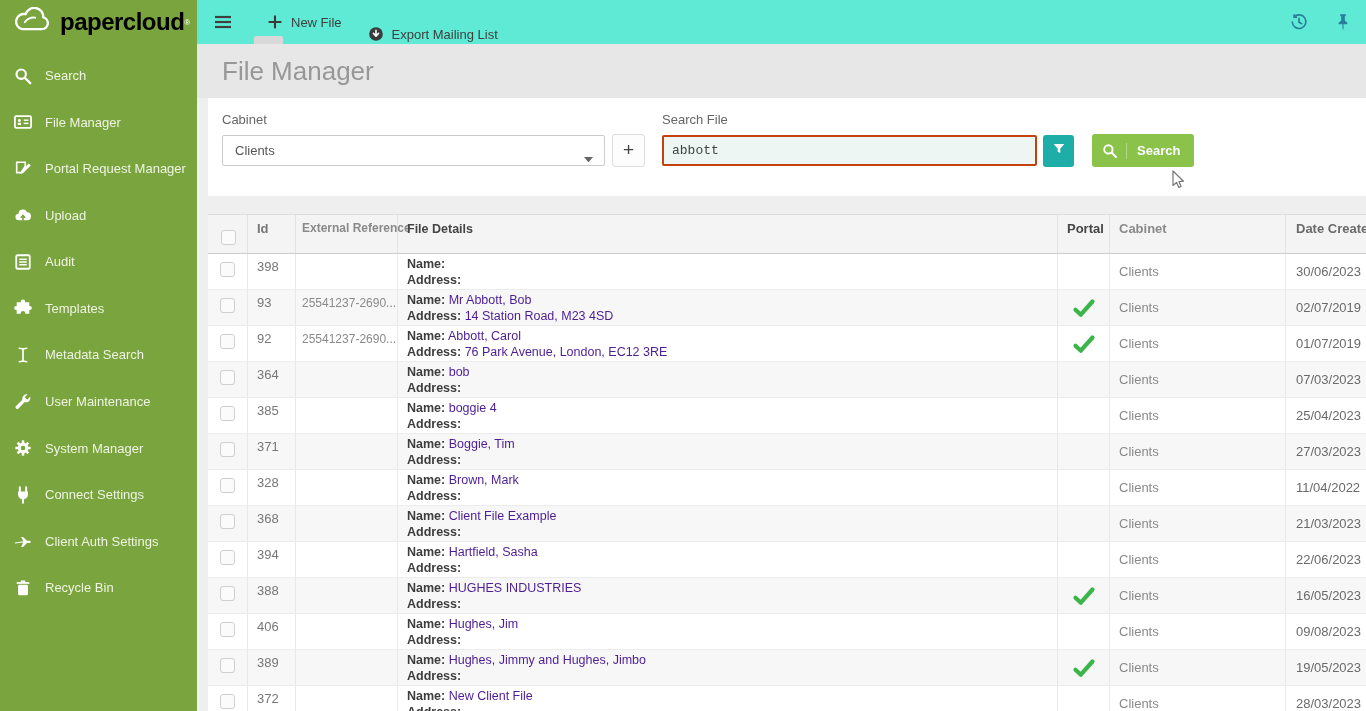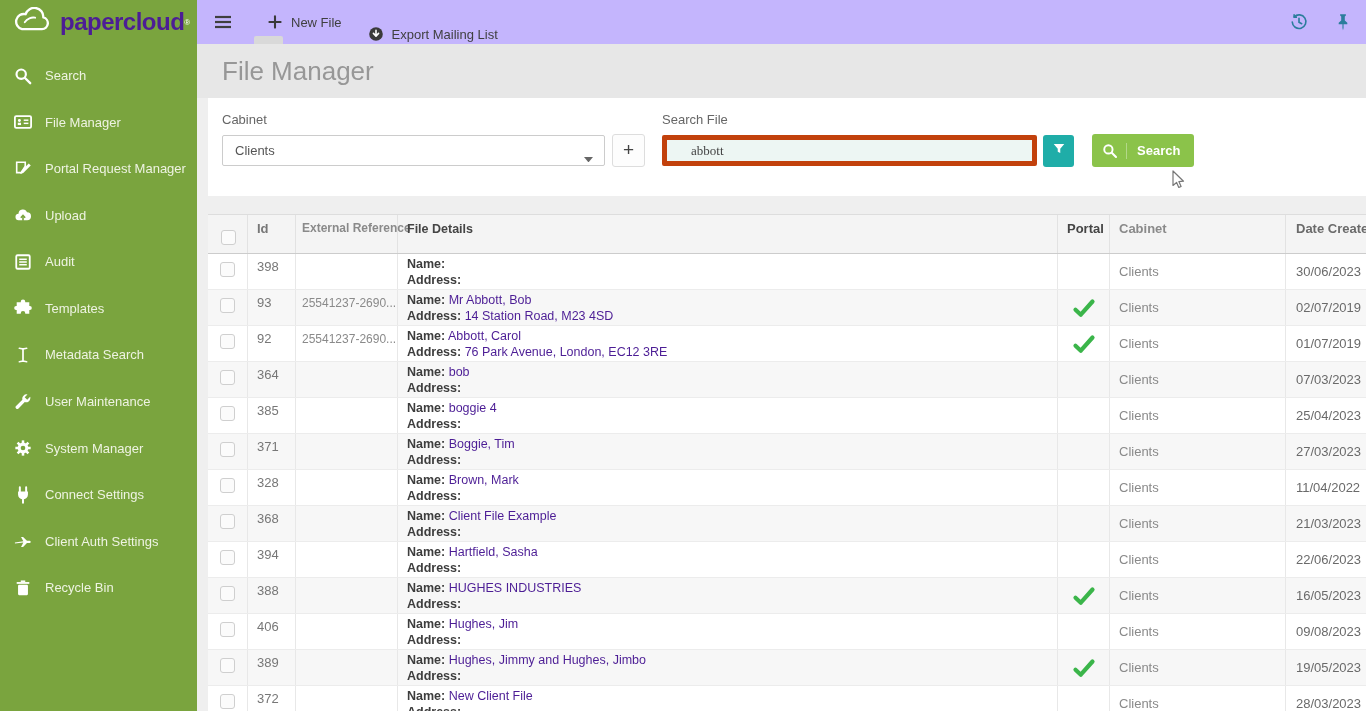--- a/index.html
+++ b/index.html
@@ -3,32 +3,32 @@
 <meta charset="utf-8">
 <style>
   * { box-sizing: border-box; margin: 0; padding: 0; }
   html,body { width:1366px; height:711px; overflow:hidden; background:#efefef;
               font-family:"Liberation Sans", sans-serif; }
 
   
   .sidebar { position:fixed; left:0; top:0; bottom:0; width:197px; background:#7aa43e; z-index:10; }
   .brand { height:44px; display:flex; align-items:center; padding-left:12px; }
   .brand svg { width:40px; height:26px; }
-  .brand-name { color:#4c1d95; font-size:24px; font-weight:bold; letter-spacing:-.5px; margin-left:8px; }
+  .brand-name { color:#000000; font-size:24px; font-weight:bold; letter-spacing:-.5px; margin-left:8px; }
   .brand-reg { color:#fff; font-size:8px; vertical-align:top; }
   .menu { padding-top:8px; }
   .menu-item { display:block; padding:13px 8px 13px 14px; color:#eef3e2; font-size:13px; line-height:20px; cursor:pointer; }
   .mi-icon { display:inline-block; width:18px; height:18px; margin-right:13px; vertical-align:middle; color:#fff; }
   .mi-icon svg { width:18px; height:18px; display:block; }
   .mi-label { vertical-align:middle; }
 
   
   .main { margin-left:197px; position:relative; }
 
-  .topbar { height:44px; background:#c4b5fd; display:flex; align-items:center; }
+  .topbar { height:44px; background:#5eead4; display:flex; align-items:center; }
   .hamburger { margin-left:16px; width:20px; height:20px; color:#3f3f3f; cursor:pointer; }
   .hamburger svg { width:20px; height:20px; }
   .tb-btn { display:flex; align-items:center; gap:8px; color:#3f3f3f; font-size:13px; cursor:pointer; }
   .tb-btn .tb-ic { width:16px; height:16px; color:#3a3a3a; }
   .tb-btn .tb-ic svg { width:16px; height:16px; display:block; }
   .tb-new { margin-left:34px; }
   .tb-export { margin-left:26px;margin-top:24px; }
   .tb-right { margin-left:auto; display:flex; align-items:center; gap:26px; margin-right:14px; }
   .tb-right .tb-ic2 { width:18px; height:18px; color:#2b7d9c; cursor:pointer; }
   .tb-right .tb-ic2 svg { width:18px; height:18px; display:block; }
@@ -42,23 +42,23 @@
   .cab-col { width:424px; }
   .cab-row { display:flex; align-items:center; gap:7px; }
   .select-wrap { position:relative; width:383px; }
   .select-box { width:383px; height:31px; border:1px solid #ccc; border-radius:2px; background:#fff;
                 font-size:13px; color:#555; line-height:29px; padding-left:12px; cursor:pointer; }
   .select-caret { position:absolute; right:12px; top:13px; width:9px; height:6px; }
   .add-btn { width:33px; height:33px; border:1px solid #ddd; border-radius:3px; background:#fdfdfd;
              font-size:19px; color:#444; text-align:center; line-height:30px; cursor:pointer; }
   .sf-col { margin-left:16px; }
   .sf-row { display:flex; align-items:center; }
-  .search-input { width:375px; height:31px; border:5px solid #c2410c; border-radius:2px; background:#edf6f3;
-                  font-size:13px; color:#444; padding-left:24px; outline:none;
-                  font-family:Liberation Serif, serif; }
+  .search-input { width:375px; height:31px; border:2px solid #c2410c; border-radius:2px; background:#edf6f3;
+                  font-size:13px; color:#444; padding-left:8px; outline:none;
+                  font-family:Liberation Mono, monospace; }
   .filter-btn { width:31px; height:32px; background:#1fada8; border:none; border-radius:3px; margin-left:6px;
                 display:flex; align-items:center; justify-content:center; cursor:pointer; }
   .filter-btn svg { width:14px; height:14px; }
   .search-btn { height:33px; margin-left:18px; background:#8bc34a; border:none; border-radius:3px;
                 color:#fff; font-size:13px; font-weight:bold; display:flex; align-items:center;
                 padding:0 14px 0 10px; cursor:pointer; font-family:"Liberation Sans", sans-serif; }
   .search-btn .sb-ic { width:16px; height:16px; margin-right:10px; padding-right:8px;
                        border-right:1px solid rgba(255,255,255,.35); box-sizing:content-box; }
   .search-btn .sb-ic svg { width:16px; height:16px; display:block; }
 

